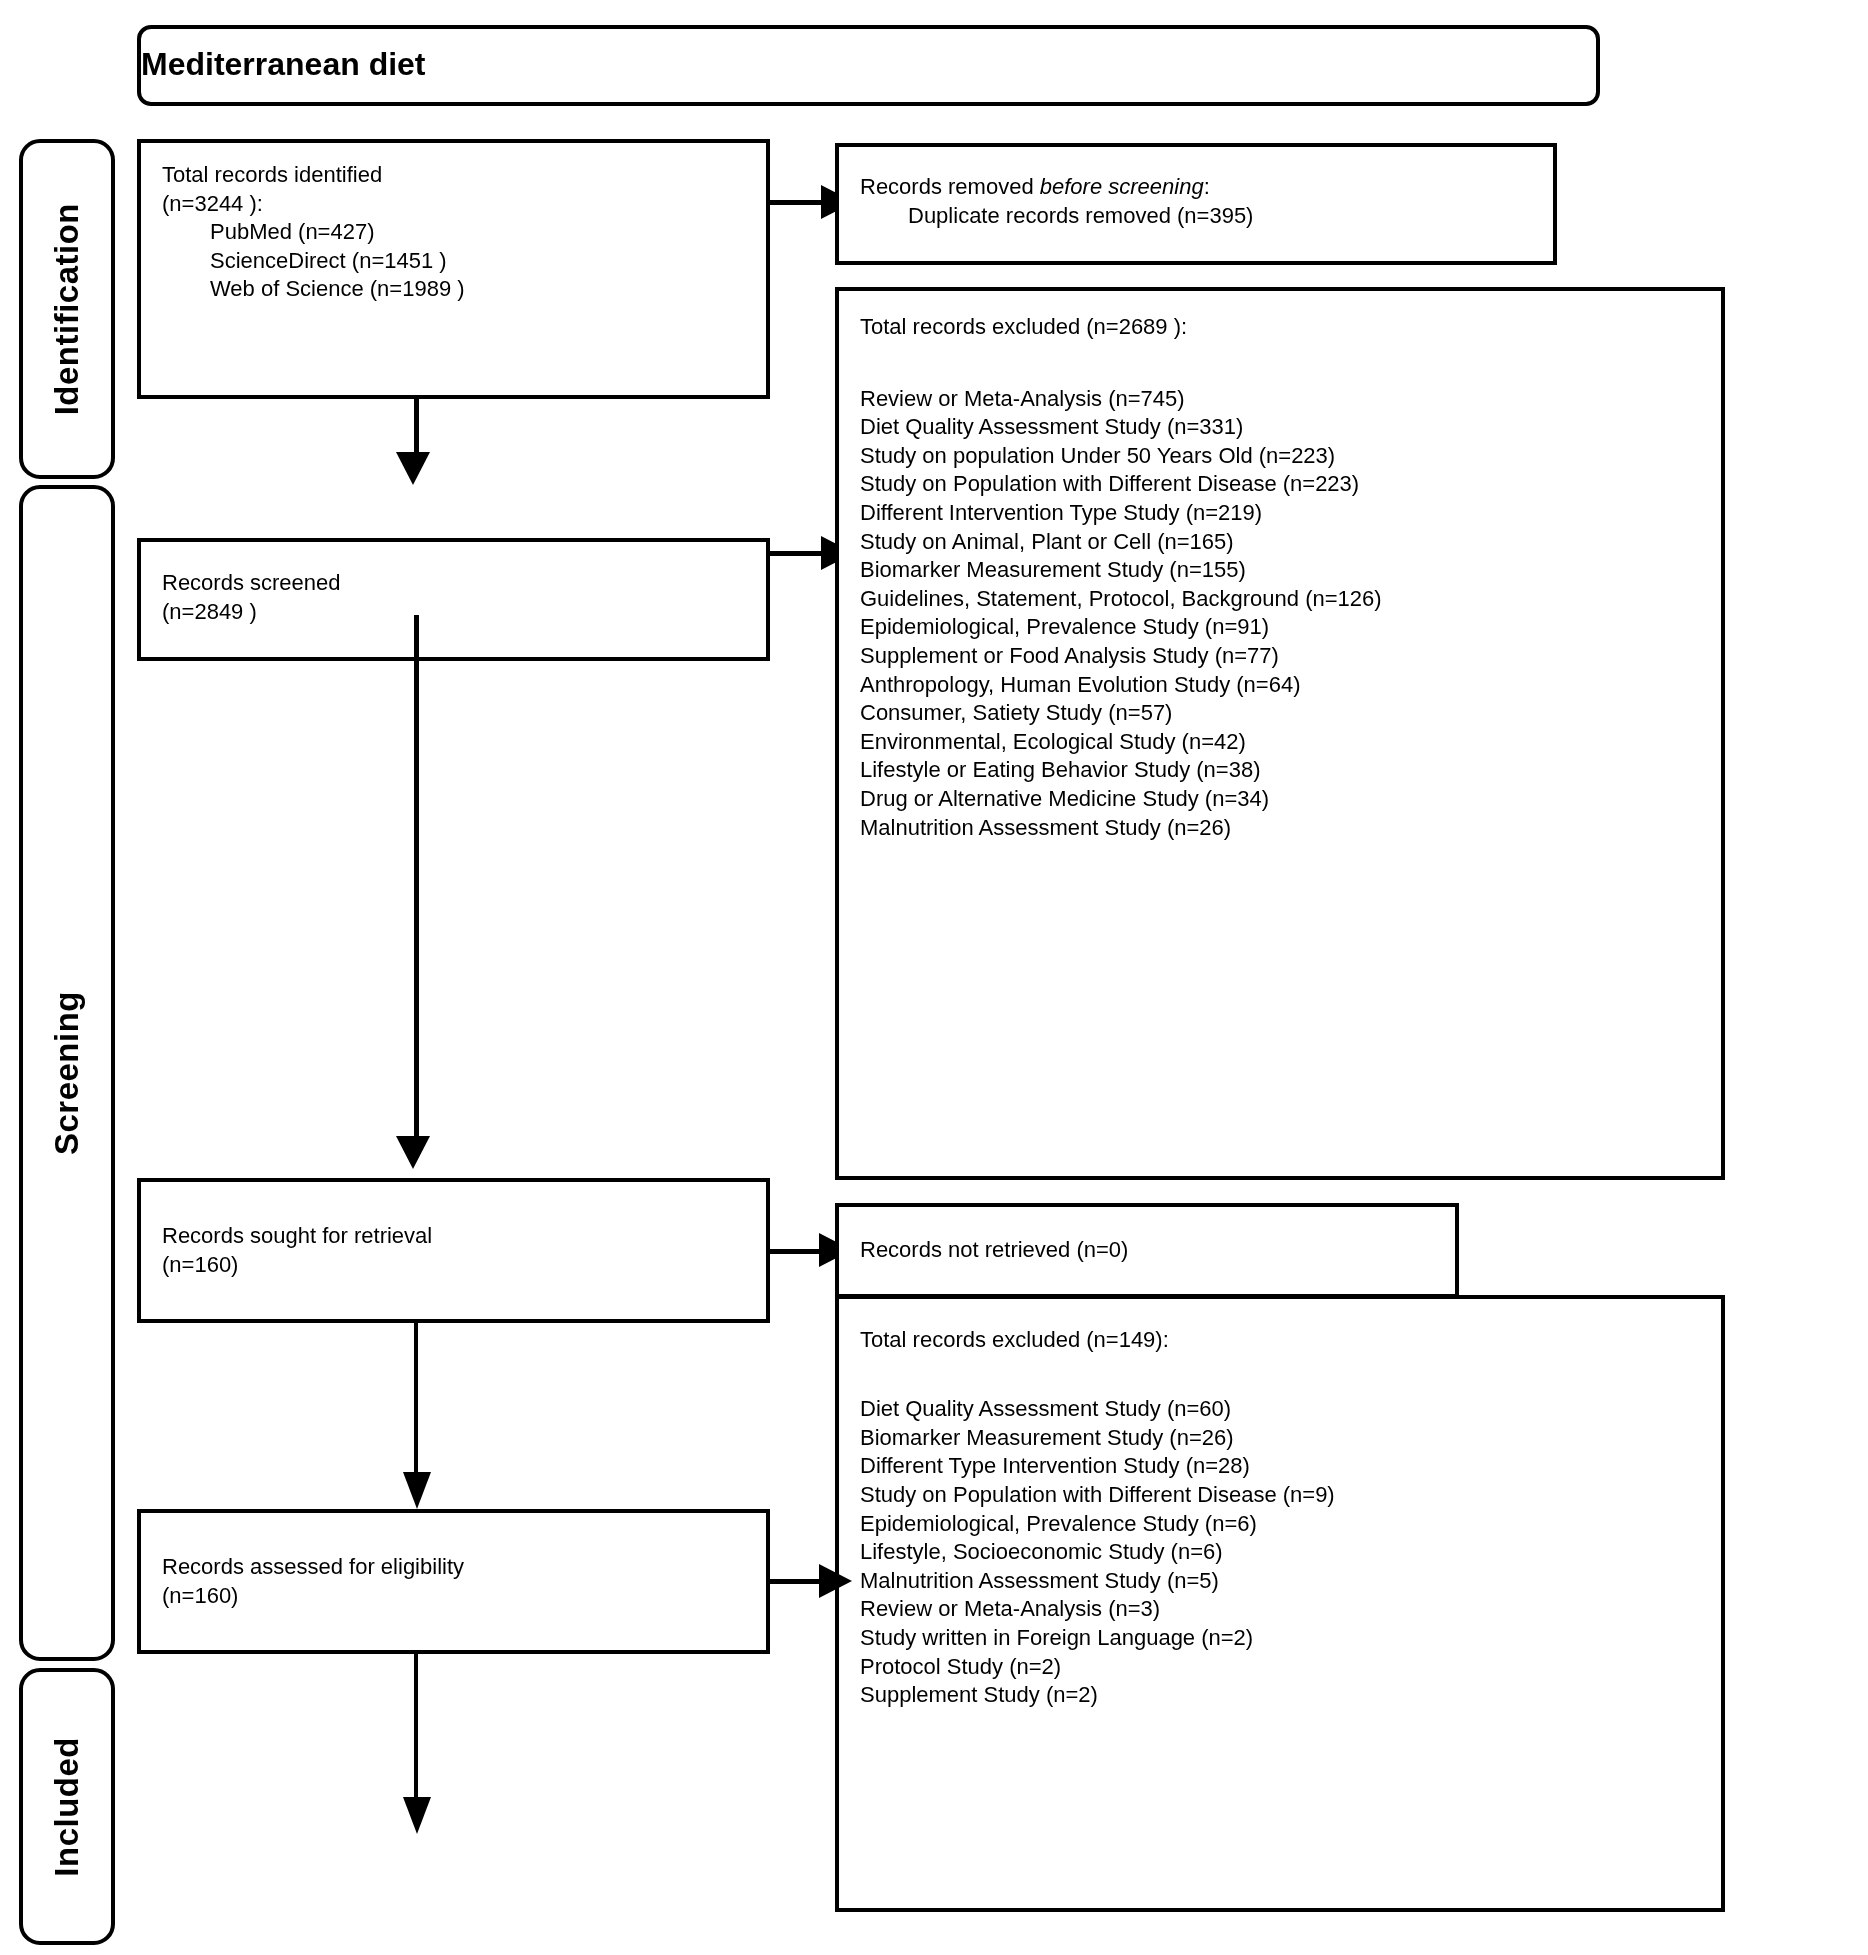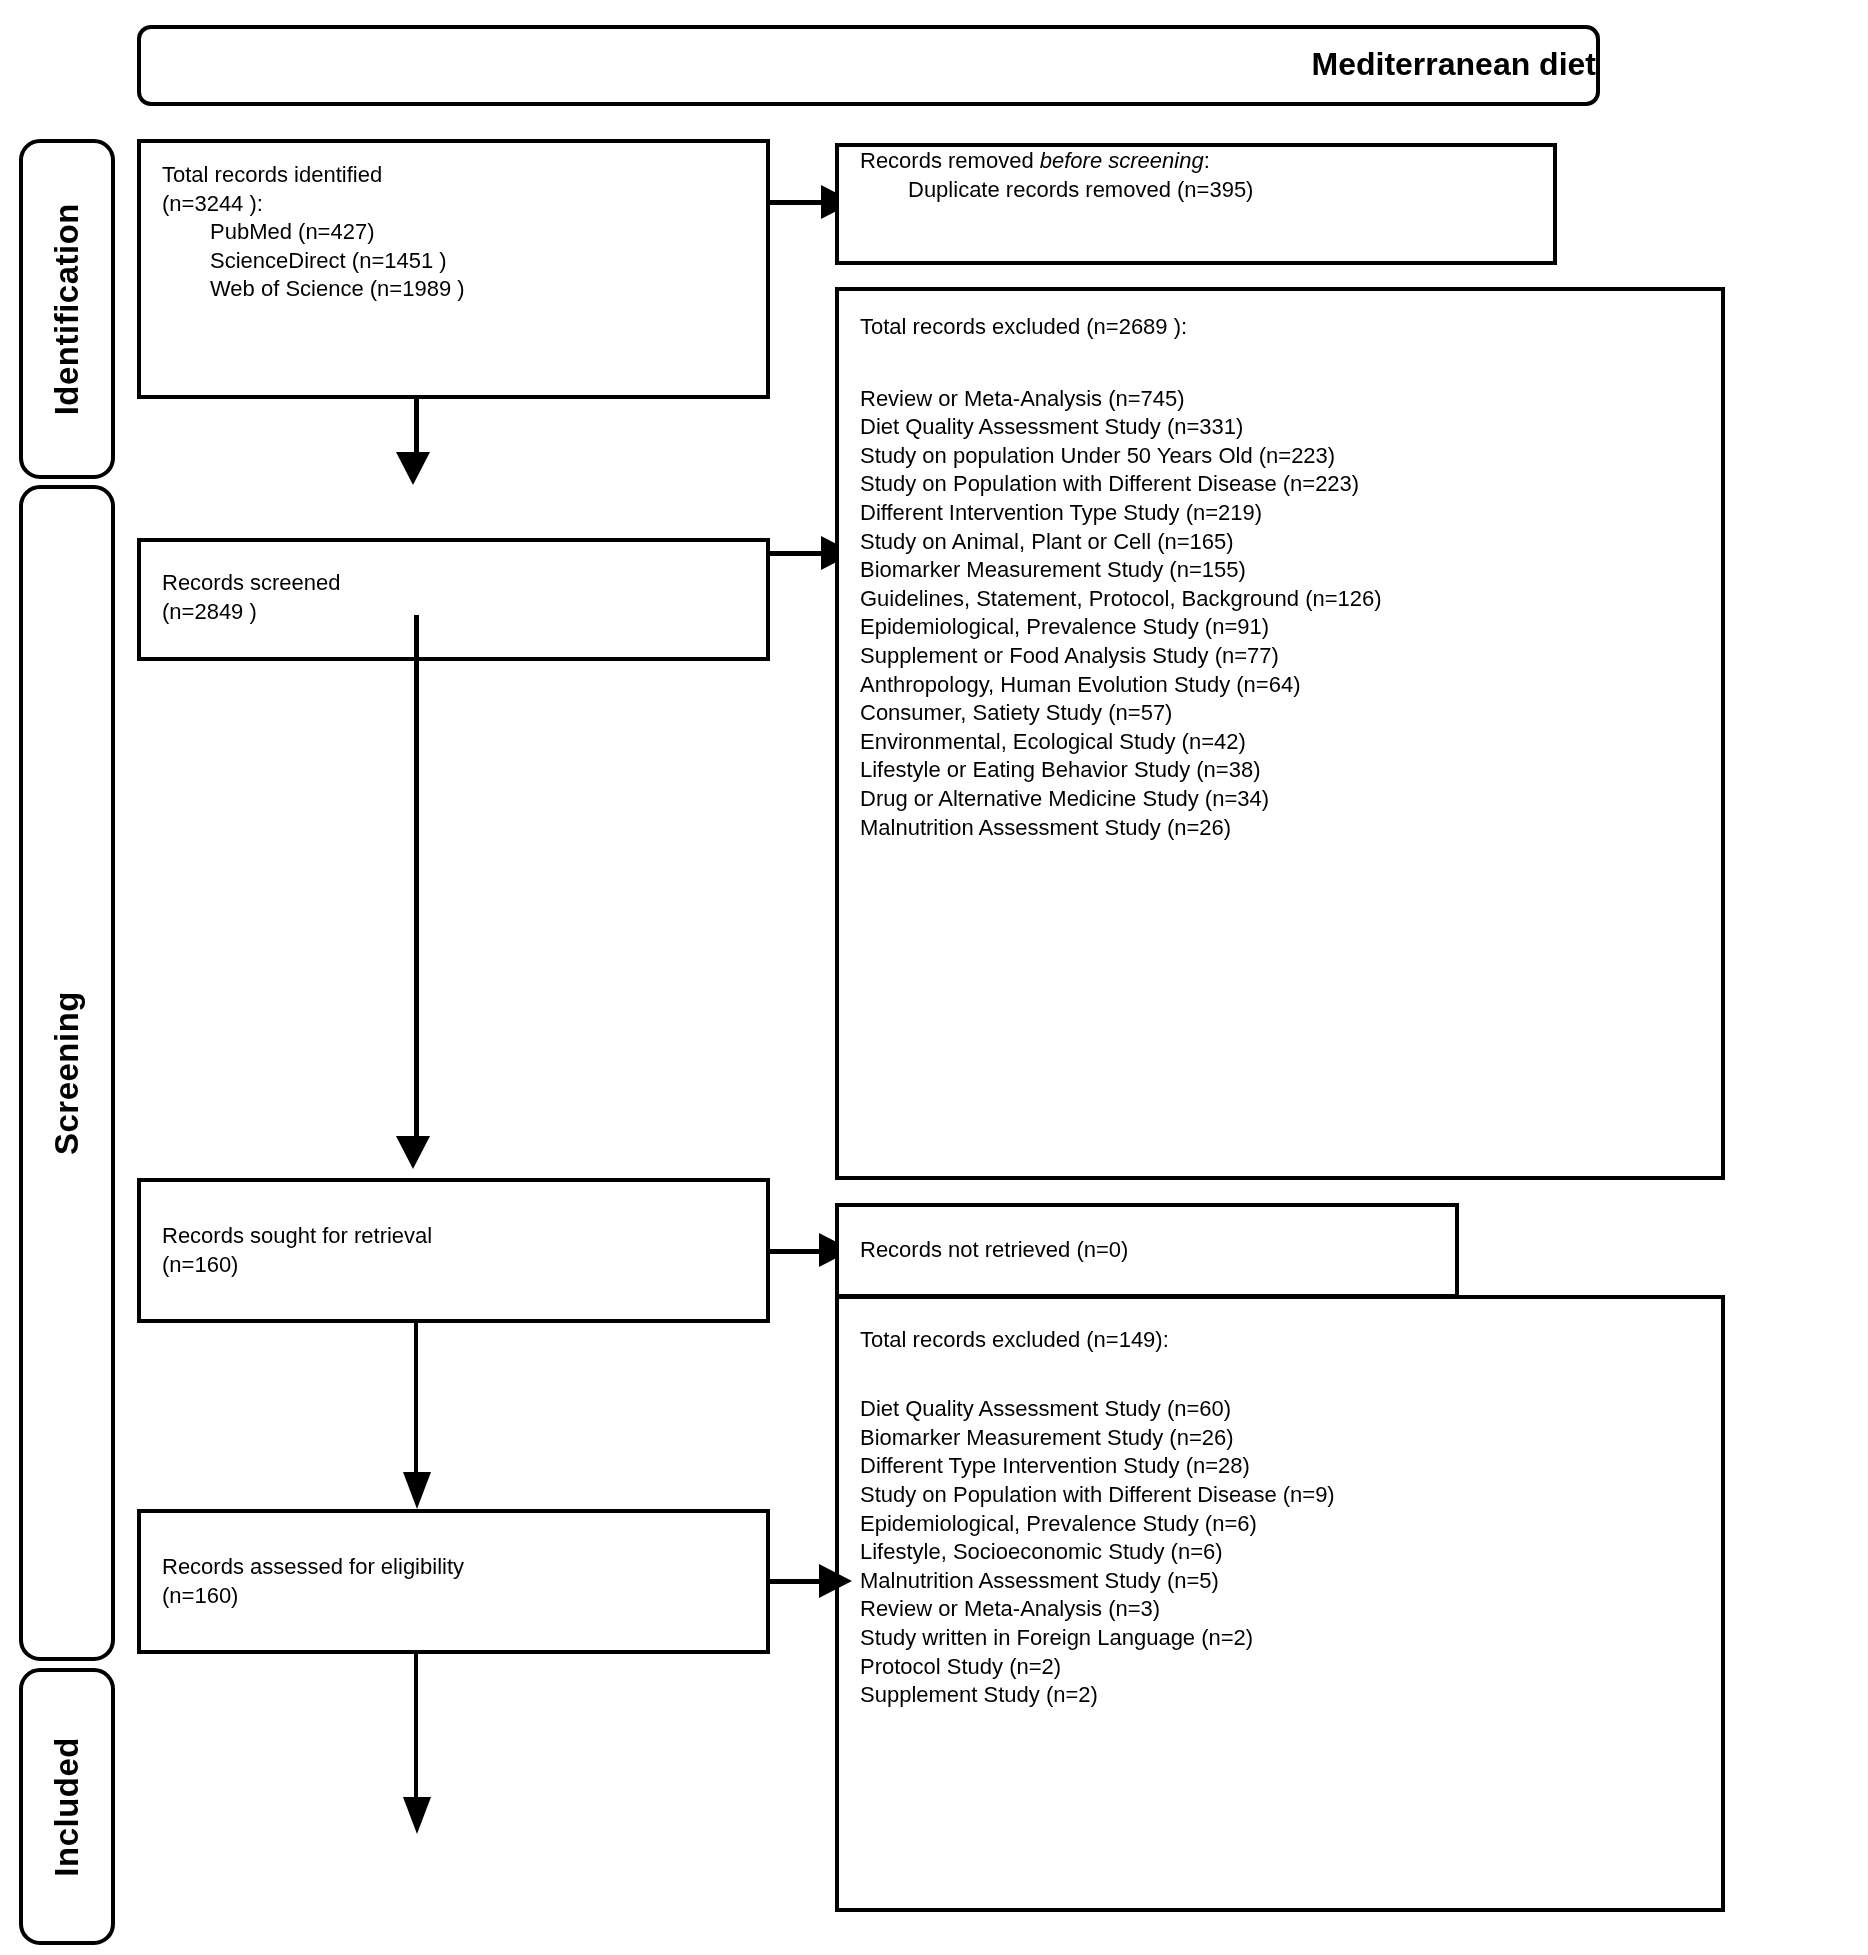--- a/index.html
+++ b/index.html
@@ -21,22 +21,21 @@
   .box {
     position: absolute;
     background: #ffffff;
     border: 4.8px solid #000000;
     display: flex;
     flex-direction: column;
     justify-content: center;
   }
   .box.title-box {
     border-radius: 14px;
-    align-items: flex-end;
-    padding-left: 45px;
+    align-items: flex-start;
   }
   .box.phase {
     border-radius: 21px;
     align-items: center;
     justify-content: center;
   }
 
   .txt {
     font-size: 22px;
     line-height: 1.30;
@@ -118,21 +117,21 @@
     <div class="txt pad-l">Total records identified</div>
     <div class="txt pad-l">(n=3244 ):</div>
     <div class="txt pad-l" style="padding-left:69px;">PubMed (n=427)</div>
     <div class="txt pad-l" style="padding-left:69px;">ScienceDirect (n=1451 )</div>
     <div class="txt pad-l" style="padding-left:69px;">Web of Science (n=1989 )</div>
   </div>
 
   <div class="hline" style="left:770px; top:200px; width:60px;"></div>
   <div class="arrow-right" style="left:821px; top:185px;"></div>
 
-  <div class="box" style="left:835px; top:143px; width:722px; height:122px; justify-content:flex-start; padding-top:0;">
+  <div class="box" style="left:835px; top:143px; width:722px; height:122px; justify-content:flex-start; padding-top:26px;">
     <div class="txt pad-l"><span>Records removed </span><i>before screening</i><span>:</span></div>
     <div class="txt pad-l" style="padding-left:69px;">Duplicate records removed (n=395)</div>
   </div>
 
   <div class="vline" style="left:414px; top:399px; height:58px;"></div>
   <div class="arrow-down" style="left:396px; top:452px;"></div>
 
   <div class="box" style="left:137px; top:492px; width:633px; height:123px; justify-content:center; padding-bottom:3.2px;margin-top:46px;">
     <div class="txt pad-l">Records screened</div>
     <div class="txt pad-l">(n=2849 )</div>

